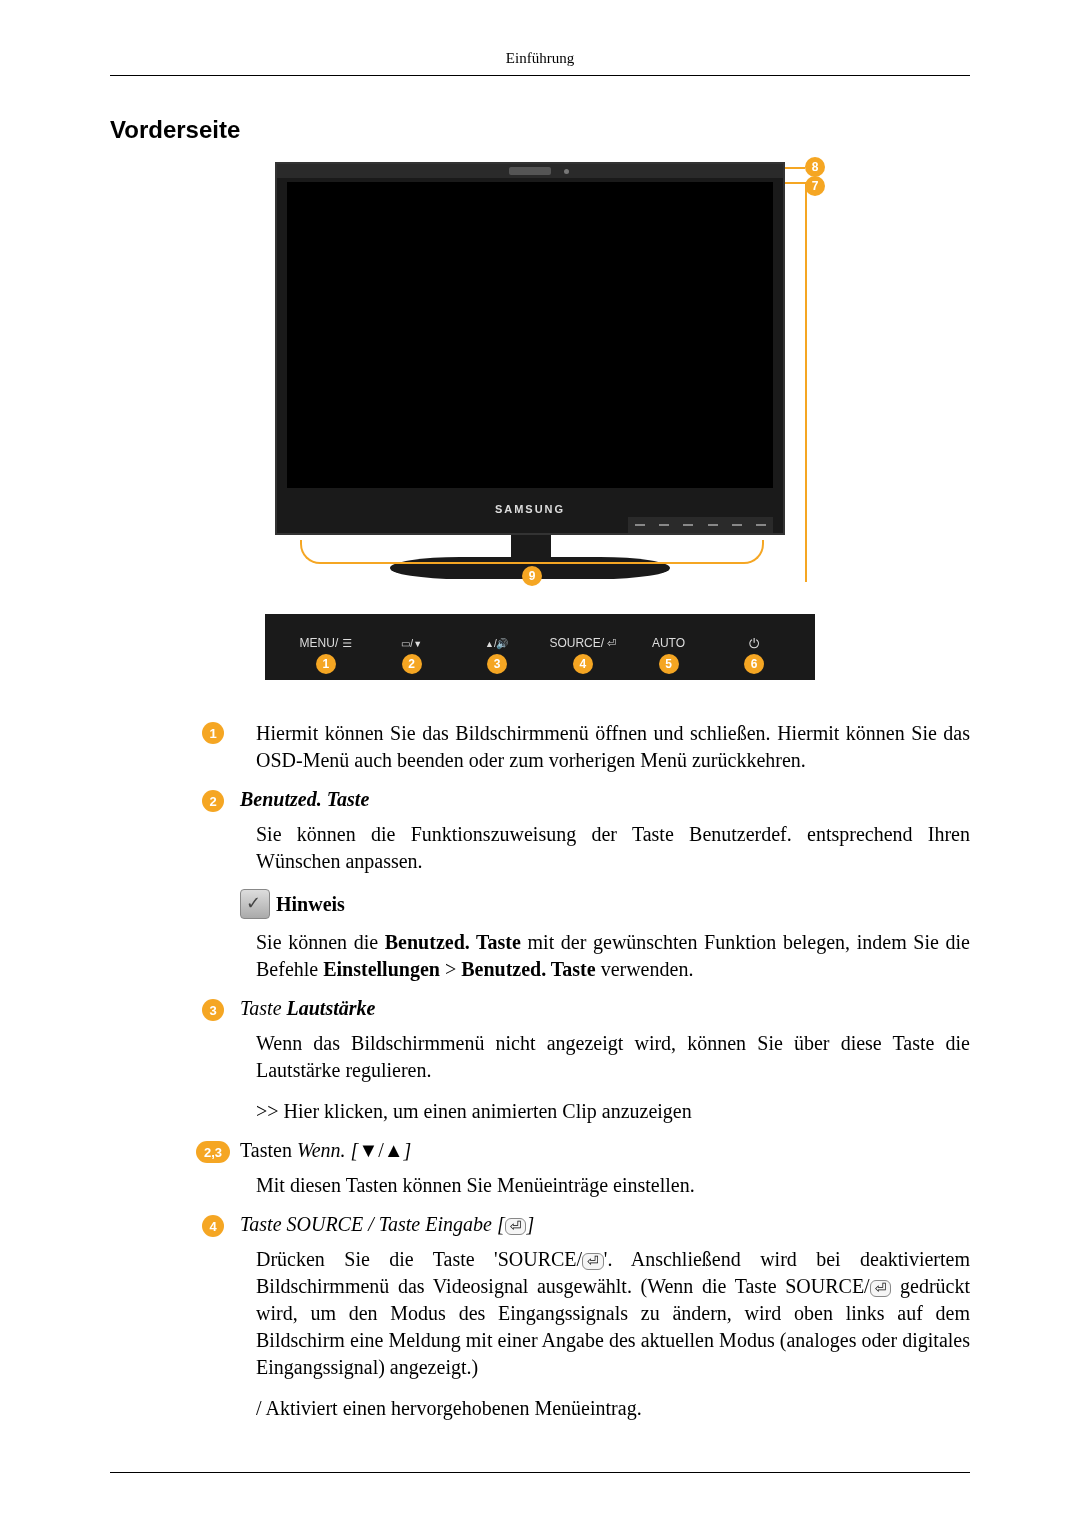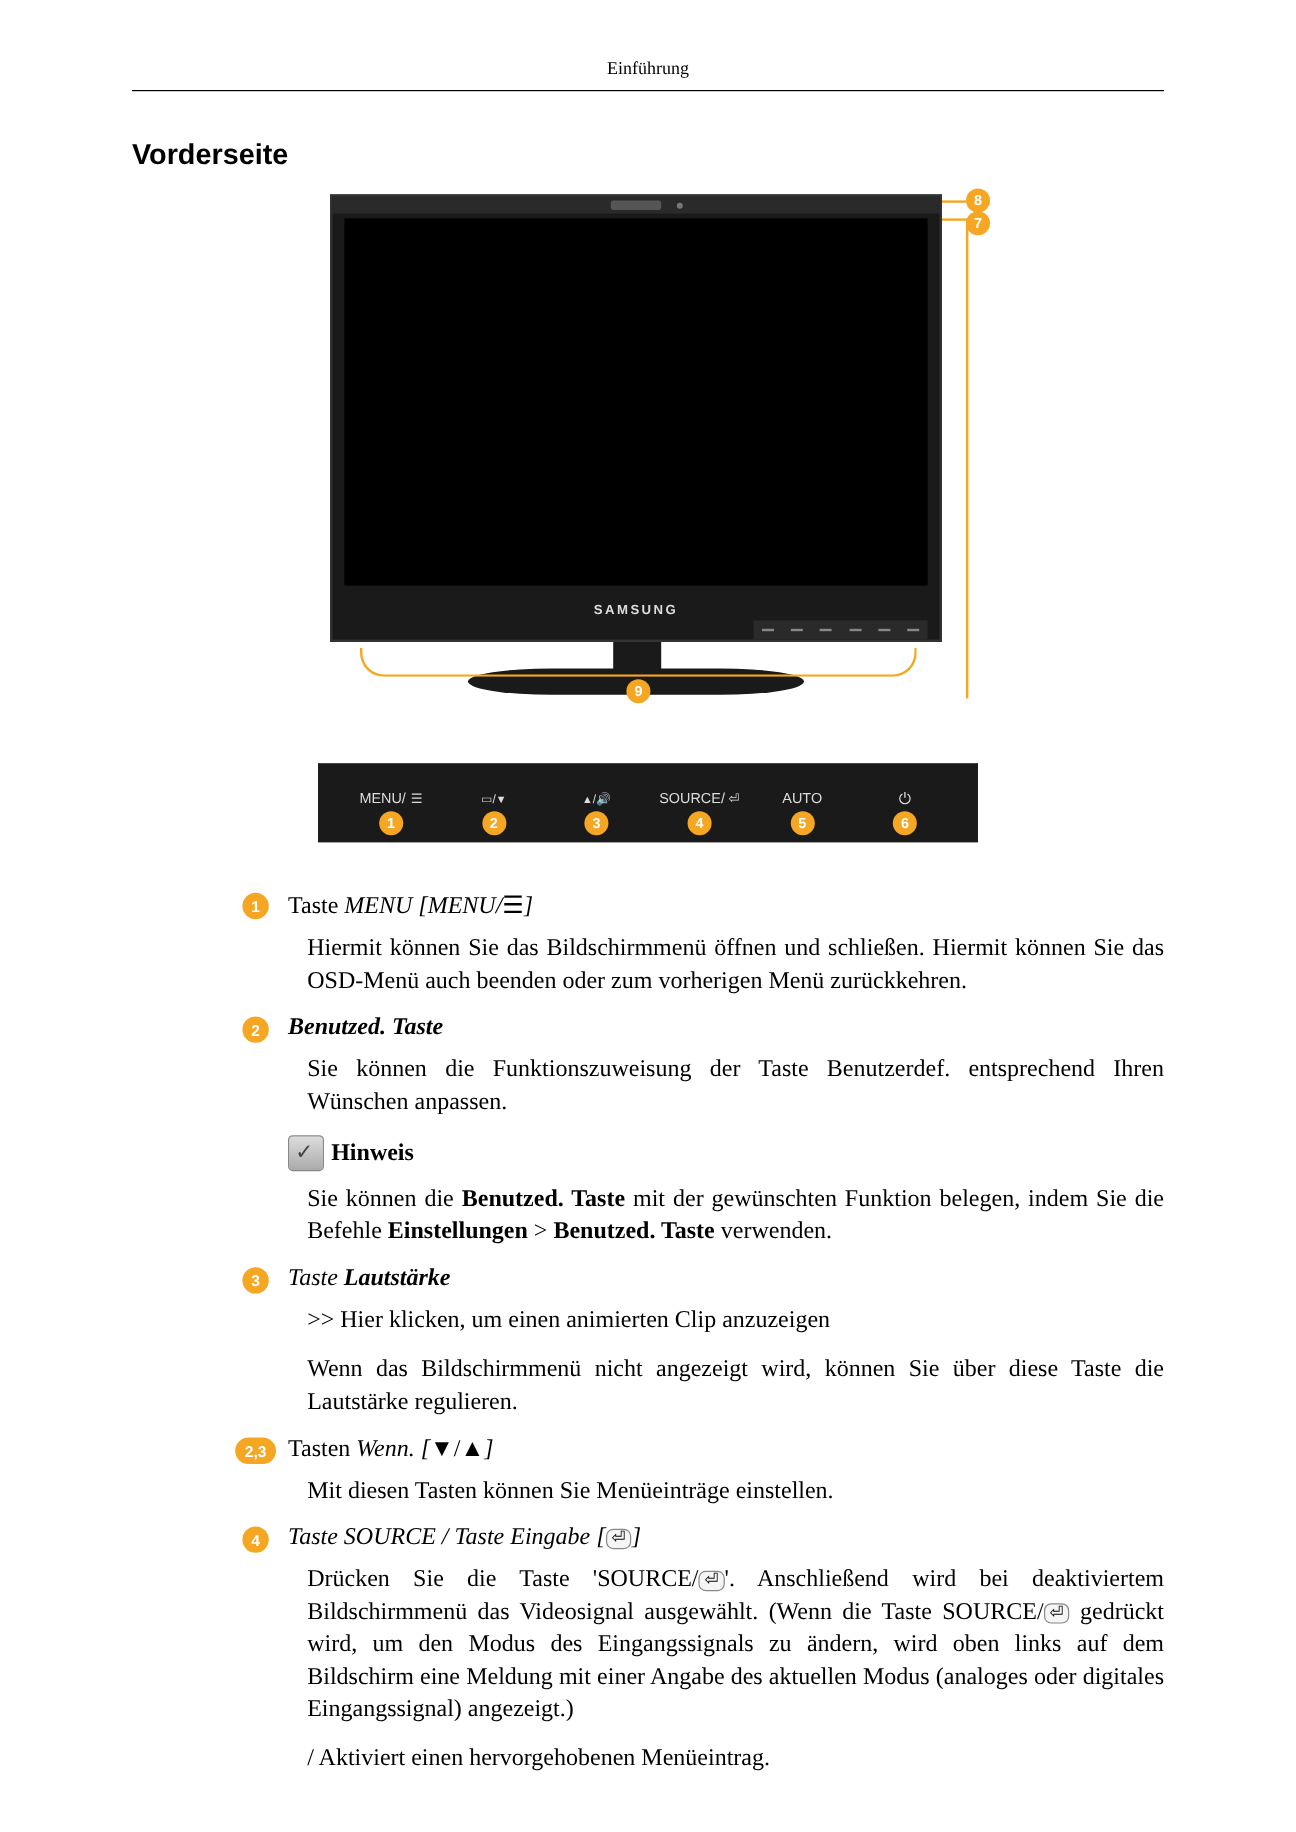--- a/index.html
+++ b/index.html
@@ -158,21 +158,21 @@
     position: absolute;
     left: 35px;
     top: 378px;
     width: 460px;
     height: 22px;
     border: 2px solid #f5a623;
     border-top: none;
     border-radius: 0 0 20px 20px;
   }
   .btn-panel {
-    margin-top: 49px;
+    margin-top: 27px;
     background: #1a1a1a;
     padding: 22px 18px 28px 18px;
     display: flex;
     justify-content: space-between;
     position: relative;
     box-sizing: border-box;
   }
   .btn-item {
     color: #ddd;
     font-family: Arial, sans-serif;
@@ -352,23 +352,20 @@
           <div class="num">6</div>
         </div>
       </div>
     </div>
   </div>
 
   <div class="content-block">
 
     <div class="entry">
       <div class="bullet">1</div>
-      <p class="entry-title">
-        <span>Taste </span><span class="italic"><span>MENU [MENU/</span><span class="sym">☰</span><span>]</span></span>
-      </p>
       <p class="body-text">Hiermit können Sie das Bildschirmmenü öffnen und schließen. Hiermit können Sie das OSD-Menü auch beenden oder zum vorherigen Menü zurückkehren.</p>
     </div>
 
     <div class="entry">
       <div class="bullet">2</div>
       <p class="entry-title">
         <span class="bolditalic">Benutzed. Taste</span>
       </p>
       <p class="body-text">Sie können die Funktionszuweisung der Taste Benutzerdef. entsprechend Ihren Wünschen anpassen.</p>
       <div class="hinweis-row">
@@ -378,22 +375,22 @@
       <p class="body-text">
         <span>Sie können die </span><b>Benutzed. Taste</b><span> mit der gewünschten Funktion belegen, indem Sie die Befehle </span><b>Einstellungen</b><span> &gt; </span><b>Benutzed. Taste</b><span> verwenden.</span>
       </p>
     </div>
 
     <div class="entry">
       <div class="bullet">3</div>
       <p class="entry-title">
         <span class="italic">Taste </span><span class="bolditalic">Lautstärke</span>
       </p>
+      <p class="body-text">Wenn das Bildschirmmenü nicht angezeigt wird, können Sie über diese Taste die Lautstärke regulieren.</p>
       <p class="body-text">&gt;&gt; Hier klicken, um einen animierten Clip anzuzeigen</p>
-      <p class="body-text">Wenn das Bildschirmmenü nicht angezeigt wird, können Sie über diese Taste die Lautstärke regulieren.</p>
     </div>
 
     <div class="entry">
       <div class="bullet wide">2,3</div>
       <p class="entry-title">
         <span>Tasten </span><span class="italic"><span>Wenn. [</span><span class="sym">▼/▲</span><span>]</span></span>
       </p>
       <p class="body-text">Mit diesen Tasten können Sie Menüeinträge einstellen.</p>
     </div>
 

